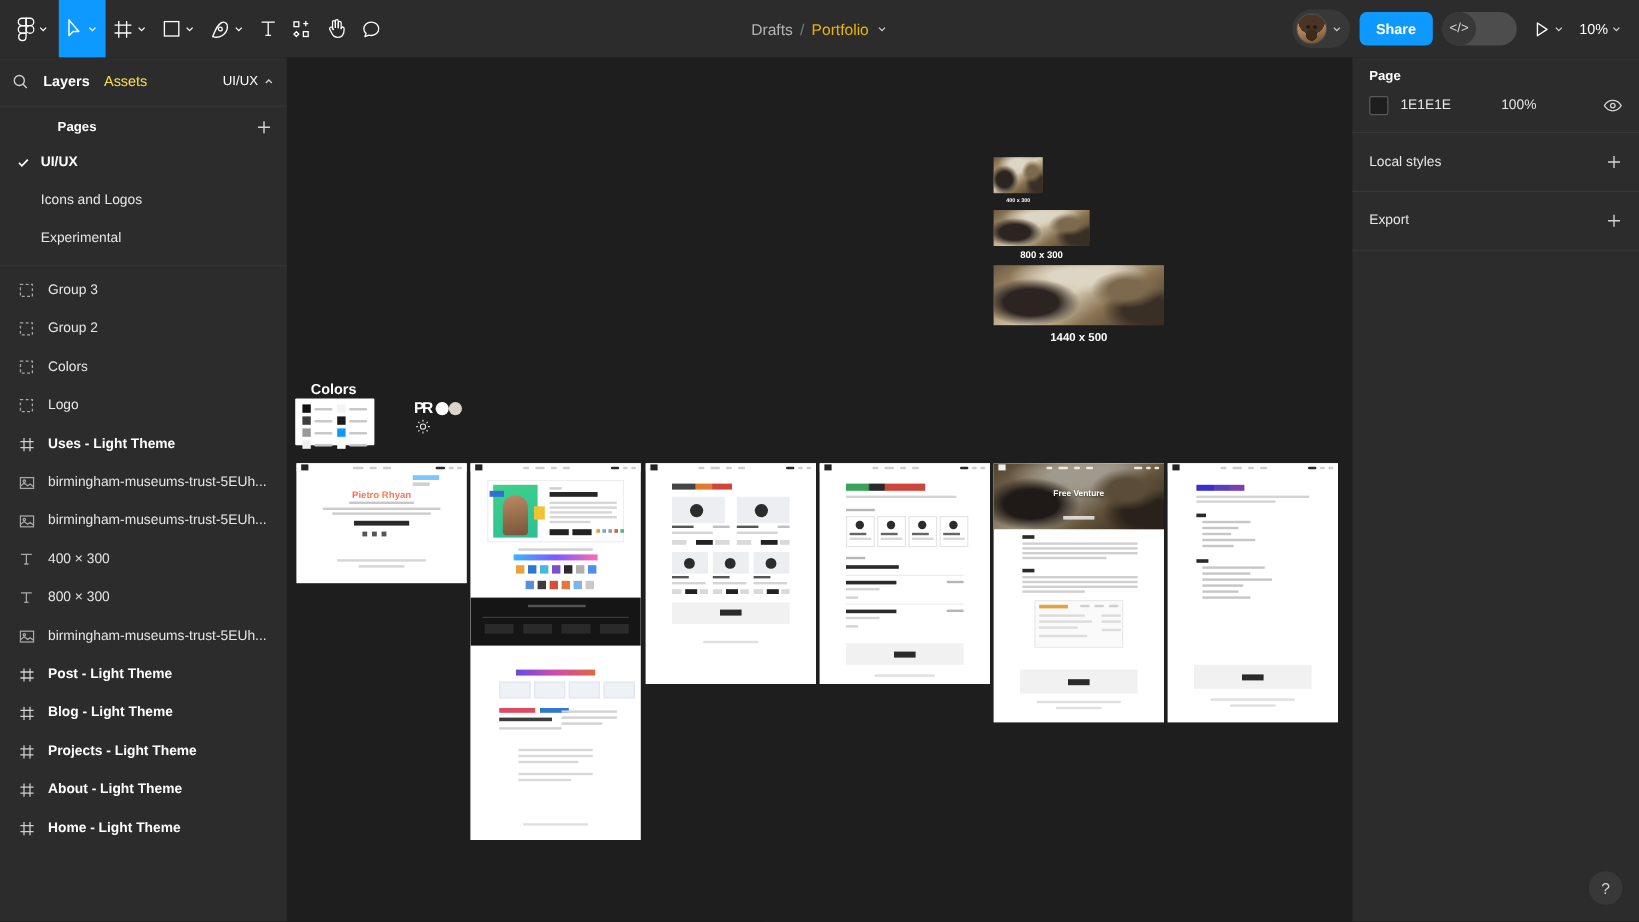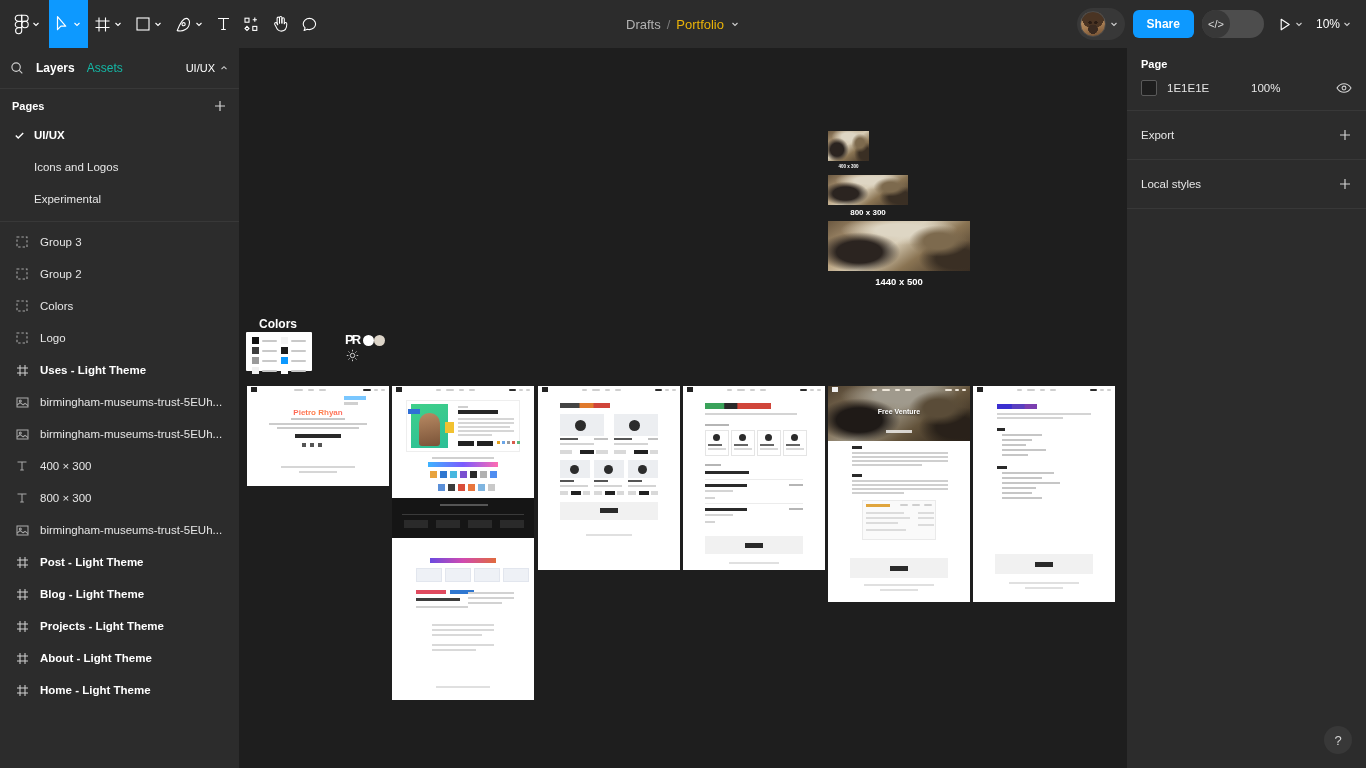--- a/index.html
+++ b/index.html
@@ -75,30 +75,30 @@
   
   .left-panel {
     position:absolute; left:0; top:48px; width:240px; height:720px;
     background:#2c2c2c; border-right:1px solid #1e1e1e;
     display:flex; flex-direction:column;
   }
   .lp-tabs {
     height:41px; display:flex; align-items:center; gap:12px;
     padding:0 10px; border-bottom:1px solid #383838; flex:none;
   }
-  .lp-tab { font-size:12px; color:#14b8a6; cursor:pointer; }
+  .lp-tab { font-size:12px; color:#fde047; cursor:pointer; }
   .lp-tab.active { color:#ffffff; font-weight:700; }
   .lp-page-chip {
     margin-left:auto; display:flex; align-items:center; gap:4px;
     font-size:11px; color:#ffffff; cursor:pointer;
   }
 
   .pages-head {
     display:flex; align-items:center; justify-content:space-between;
-    padding:10px 12px 6px 12px; flex:none;
+    padding:10px 12px 6px 12px; flex:none;margin-left:36px;
   }
   .pages-title { font-size:11px; font-weight:700; color:#ffffff; }
   .plus-btn { color:#cfcfcf; cursor:pointer; line-height:0; }
 
   .pages-list { flex:none; padding-bottom:6px; }
   .page-row {
     height:32px; display:flex; align-items:center; gap:8px;
     padding-left:12px; cursor:pointer; font-size:11.5px; color:#e6e6e6;
   }
   .page-row.selected { color:#ffffff; font-weight:700; }
@@ -918,32 +918,32 @@
           <svg width="16" height="12" viewBox="0 0 16 12" fill="none" stroke="#d4d4d4" stroke-width="1.05">
             <path d="M1 6s2.6-4.3 7-4.3S15 6 15 6s-2.6 4.3-7 4.3S1 6 1 6z"></path>
             <circle cx="8" cy="6" r="1.9"></circle>
           </svg>
         </span>
       </div>
     </div>
 
 
     <div class="rp-row">
+      <span>Local styles</span>
+      <span class="ico">
+        <svg width="14" height="14" viewBox="0 0 14 14" fill="none" stroke="#d4d4d4" stroke-width="1.15">
+            <path d="M7 2v10M2 7h10"></path>
+          </svg>
+      </span>
+    </div>
+
+    <div class="rp-row">
       <span>Export</span>
       <span class="ico">
         <svg width="14" height="14" viewBox="0 0 14 14" fill="none" stroke="#d4d4d4" stroke-width="1.15">
             <path d="M7 2v10M2 7h10"></path>
           </svg>
       </span>
     </div>
-
-    <div class="rp-row">
-      <span>Local styles</span>
-      <span class="ico">
-        <svg width="14" height="14" viewBox="0 0 14 14" fill="none" stroke="#d4d4d4" stroke-width="1.15">
-            <path d="M7 2v10M2 7h10"></path>
-          </svg>
-      </span>
-    </div>
   </div>
 
   <div class="help-btn">?</div>
 </div>
 
 </body></html>

